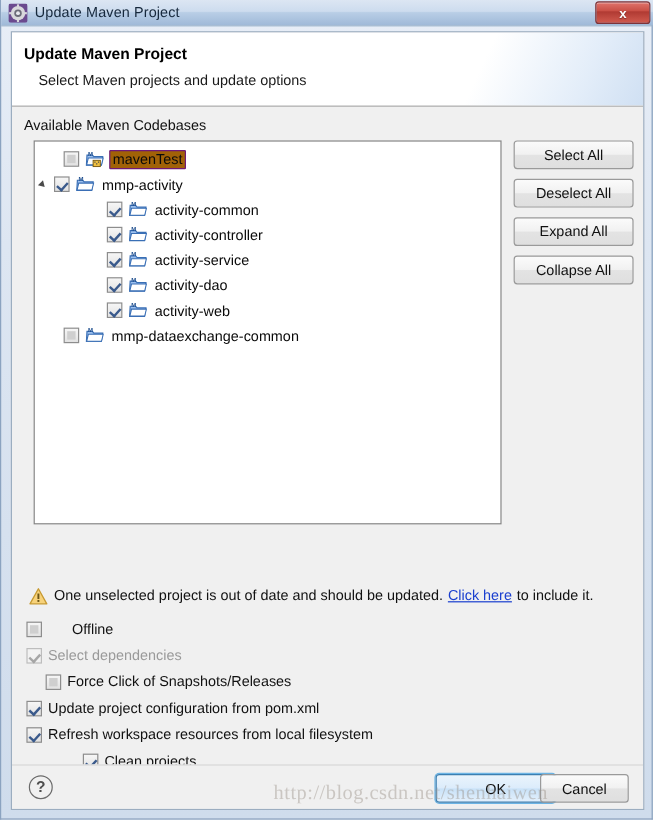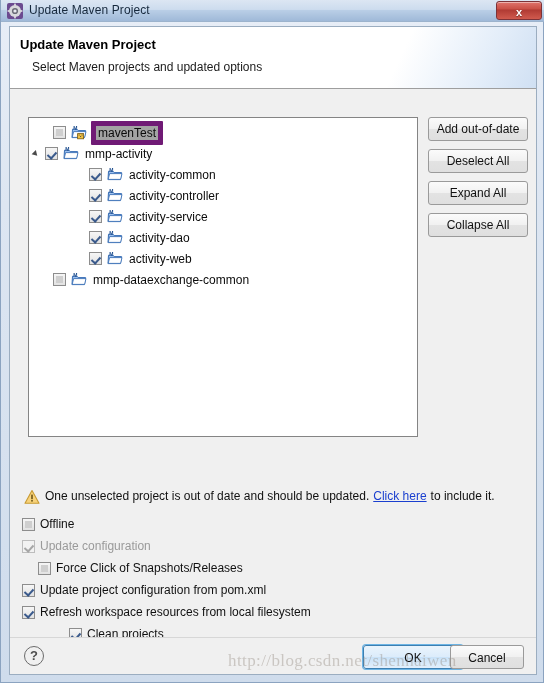--- a/index.html
+++ b/index.html
@@ -212,22 +212,22 @@
     position: relative;
     margin-right: 4px;
   }
   .tree-label {
     font-size: 12px;
     color: #0a0a0a;
     padding: 1px 2px;
     line-height: 14px;
   }
   .tree-row.selected .tree-label {
-    background: #a3a3a3;
-    border: 5px solid #701a75;
+    background: #a16207;
+    border: 1px solid #701a75;
     padding: 0px 2px;
     border-radius: 1px;
   }
 
   
   .side-buttons {
     position: absolute;
     left: 418px; top: 28px;
     width: 100px;
   }
@@ -379,25 +379,26 @@
       </svg>
     </span>
     <span class="title-text">Update Maven Project</span>
     <button class="close-btn">x</button>
   </div>
 
   <div class="client">
 
     <div class="header">
       <div class="header-title">Update Maven Project</div>
-      <div class="header-sub">Select Maven projects and updated options</div>
+      <div class="header-sub">Select Maven projects and update options</div>
     </div>
 
     <div class="body-area">
 
+      <div class="group-label">Available Maven Codebases</div>
 
       <div class="tree" id="tree">
           <div class="tree-row selected" style="padding-left: 8px;">
             <span class="twisty"></span>
             <span class="cbx unchecked"></span>
             <span class="m-icon"><svg width="16" height="15" viewBox="0 0 16 15">
                 <path d="M1.5 4.2 L6 4.2 L7.2 5.6 L14.6 5.6 L13.4 12.6 L1 12.6 Z" fill="#9cc0ef" stroke="#3a6fb5" stroke-width="1"></path>
                 <path d="M2.6 6.6 L15 6.6 L13.6 12.4 L1.2 12.4 Z" fill="#ffffff" stroke="#3a6fb5" stroke-width="0.9"></path>
                 <text x="4.4" y="4.6" font-family="Liberation Sans, sans-serif" font-size="5" font-weight="bold" fill="#1a4b8c" text-anchor="middle">M</text>
                 <rect x="6.6" y="8.6" width="6" height="5.2" fill="#f0c040" stroke="#7a5a10" stroke-width="0.8"></rect>
@@ -471,21 +472,21 @@
             <span class="m-icon"><svg width="16" height="15" viewBox="0 0 16 15">
                 <path d="M1.5 4.2 L6 4.2 L7.2 5.6 L14.6 5.6 L13.4 12.6 L1 12.6 Z" fill="#9cc0ef" stroke="#3a6fb5" stroke-width="1"></path>
                 <path d="M2.6 6.6 L15 6.6 L13.6 12.4 L1.2 12.4 Z" fill="#ffffff" stroke="#3a6fb5" stroke-width="0.9"></path>
                 <text x="4.4" y="4.6" font-family="Liberation Sans, sans-serif" font-size="5" font-weight="bold" fill="#1a4b8c" text-anchor="middle">M</text>
               </svg></span>
             <span class="tree-label">mmp-dataexchange-common</span>
           </div>
         </div>
 
       <div class="side-buttons" id="side-buttons">
-          <button class="btn">Add out-of-date</button>
+          <button class="btn">Select All</button>
           <button class="btn">Deselect All</button>
           <button class="btn">Expand All</button>
           <button class="btn">Collapse All</button>
         </div>
 
       <div class="warn-row">
         <span class="warn-icon">
           <svg width="16" height="16" viewBox="0 0 16 16">
             <path d="M8 1.6 L15 14.2 L1 14.2 Z" fill="#f7d27a" stroke="#c79a32" stroke-width="1.1" stroke-linejoin="round"></path>
             <rect x="7.2" y="5.6" width="1.6" height="4.6" fill="#6b5516"></rect>
@@ -493,27 +494,27 @@
           </svg>
         </span>
         <span>One unselected project is out of date and should be updated.</span>
         <span style="width:4px"></span>
         <a class="warn-link">Click here</a>
         <span style="width:4px"></span>
         <span>to include it.</span>
       </div>
 
       <div id="options">
-          <div class="opt" style="top: 428px;">
+          <div class="opt" style="top: 428px; gap: 20px;">
             <span class="cbx unchecked"></span>
             <span>Offline</span>
           </div>
           <div class="opt disabled" style="top: 450px;">
             <span class="cbx checked-gray disabled"></span>
-            <span>Update configuration</span>
+            <span>Select dependencies</span>
           </div>
           <div class="opt sub" style="top: 472px;">
             <span class="cbx unchecked"></span>
             <span>Force Click of Snapshots/Releases</span>
           </div>
           <div class="opt" style="top: 494px;">
             <span class="cbx checked"></span>
             <span>Update project configuration from pom.xml</span>
           </div>
           <div class="opt" style="top: 516px;">

